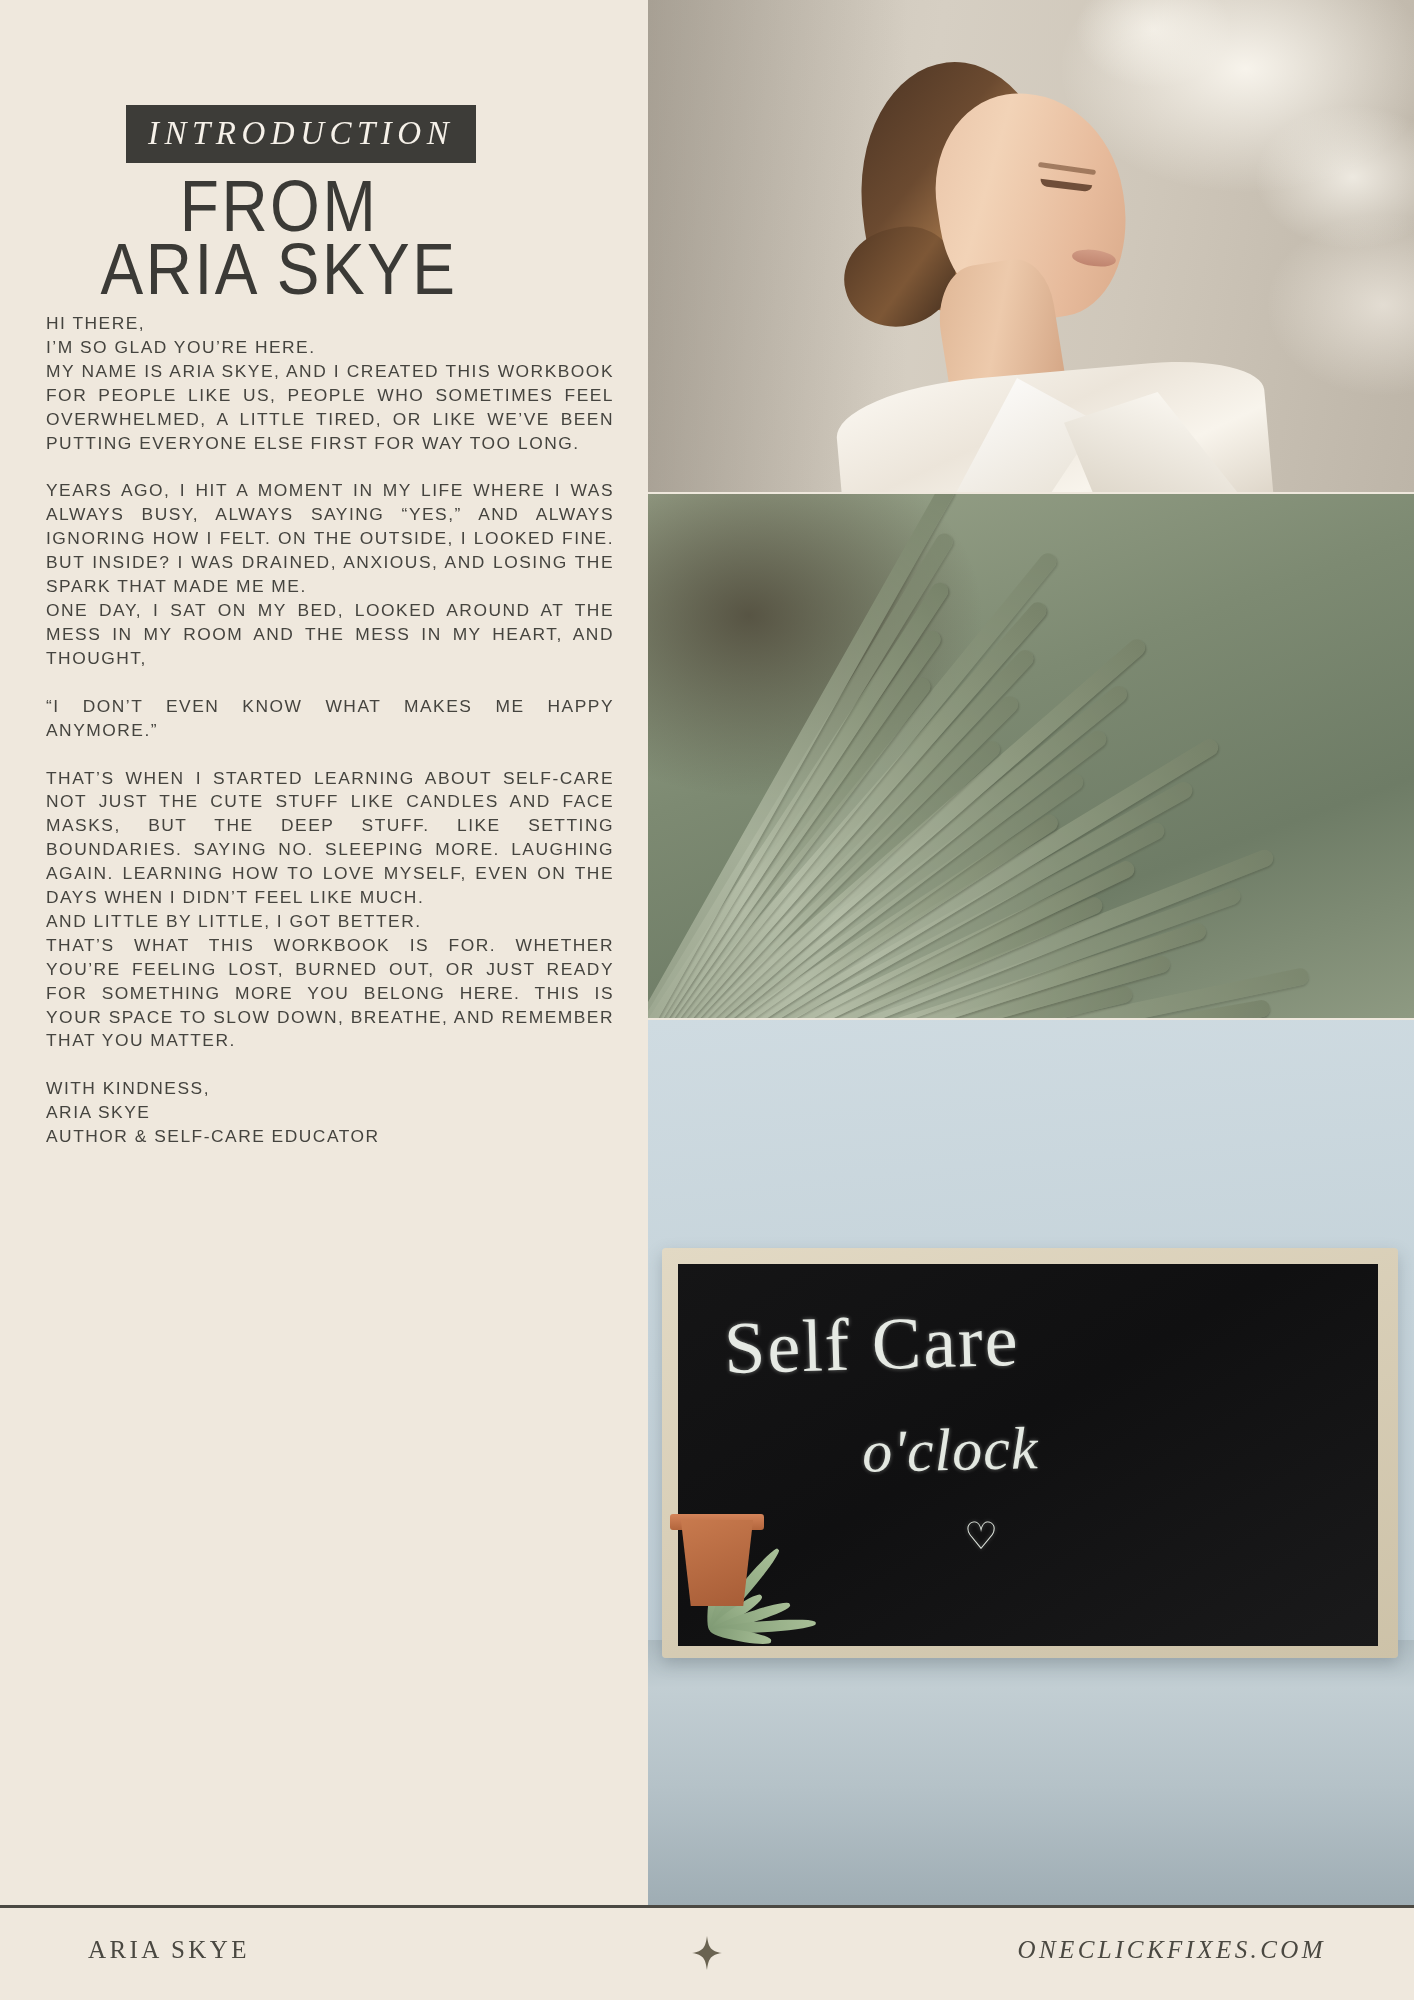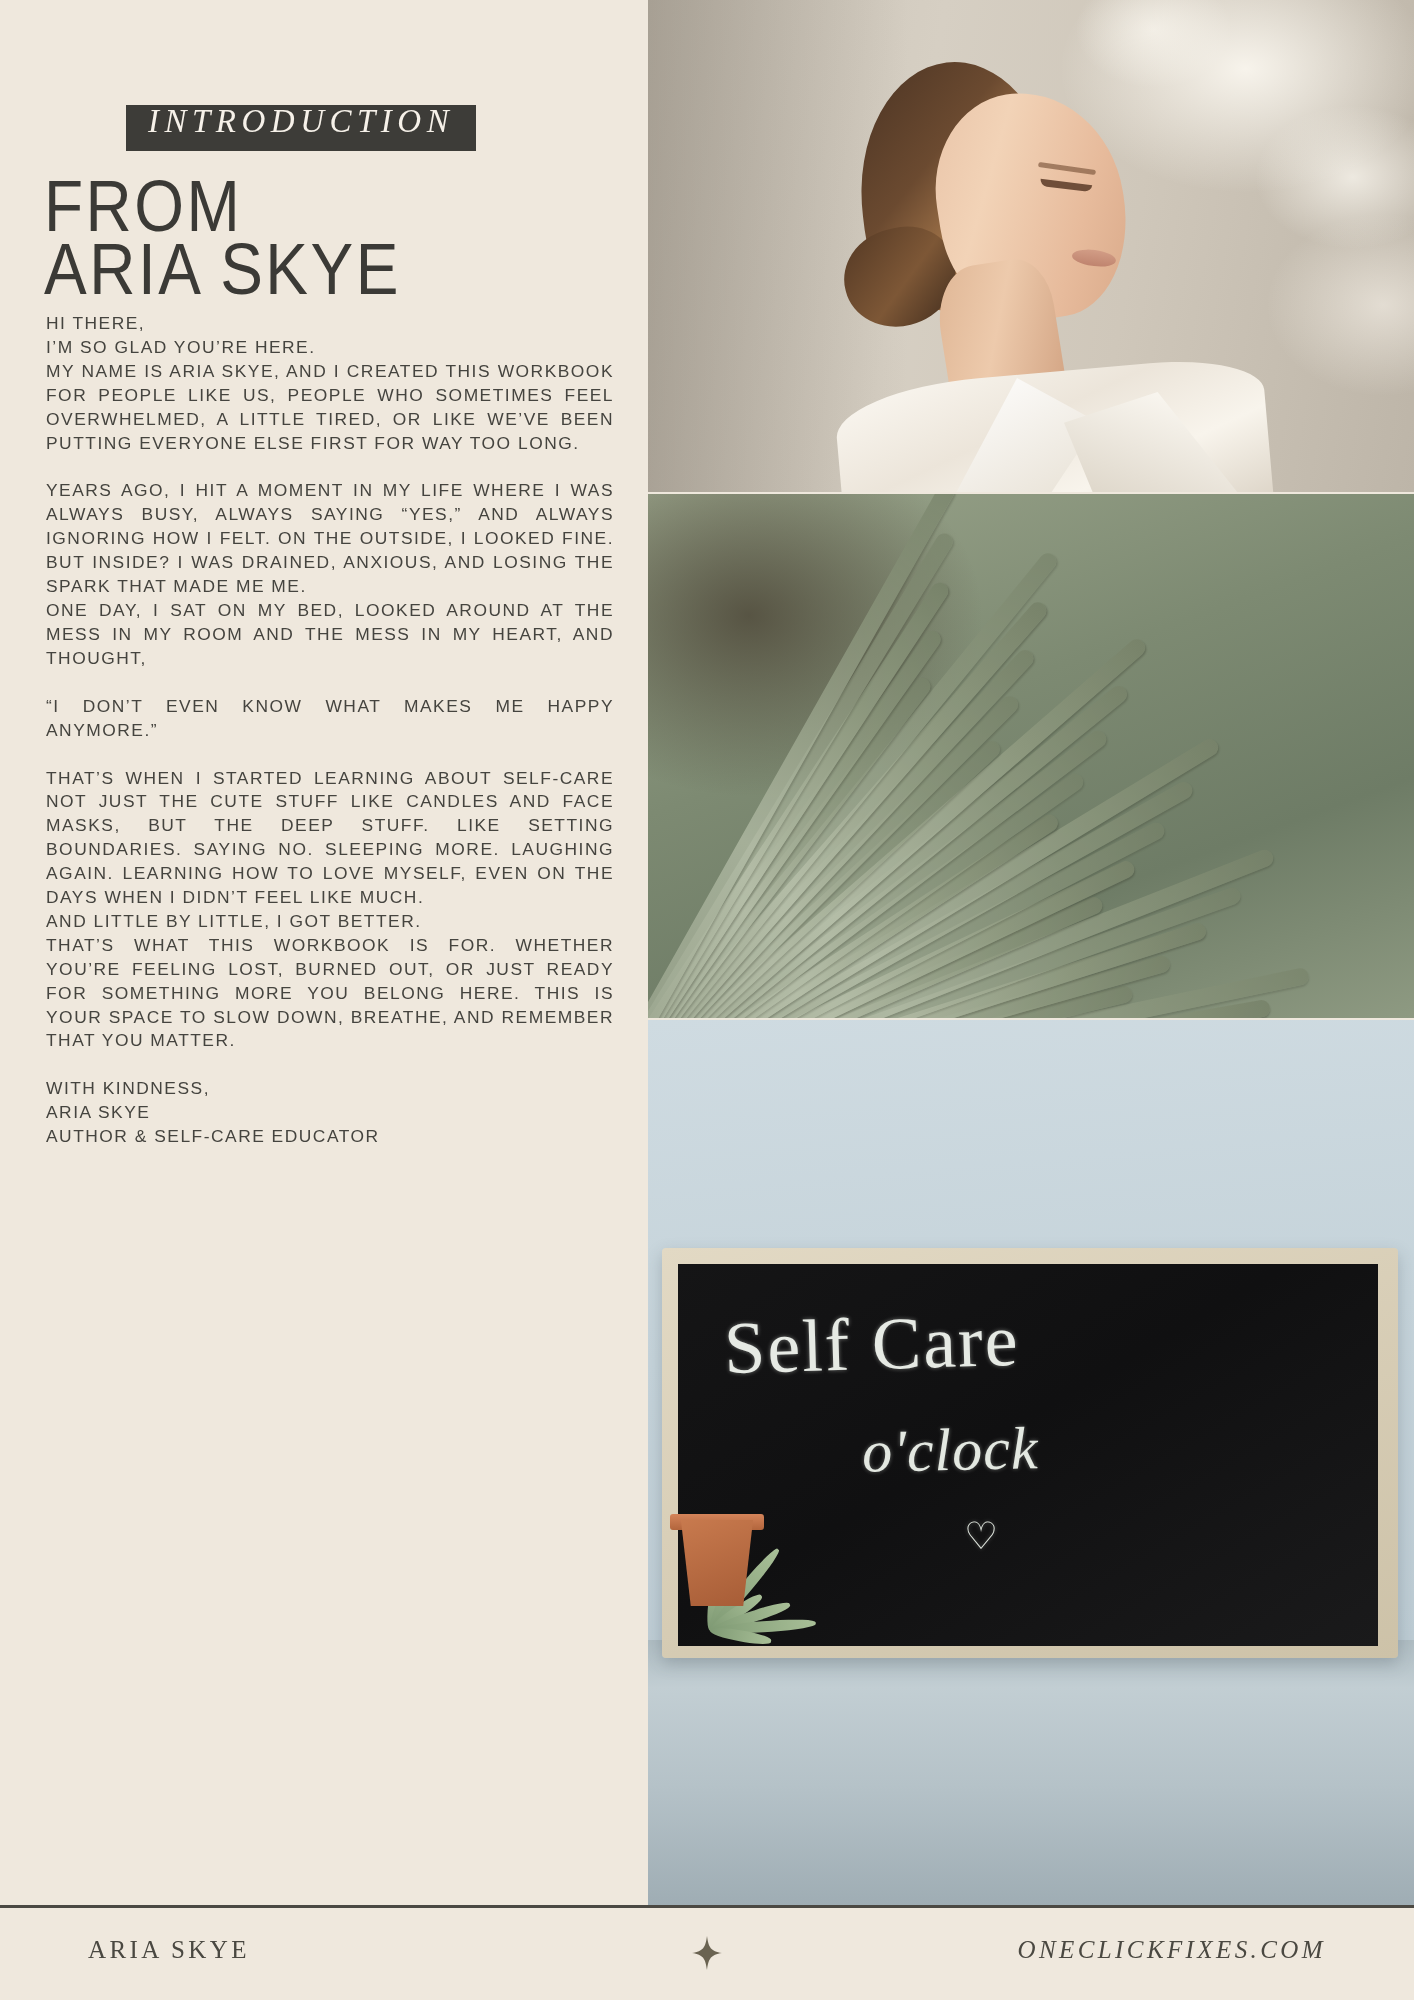--- a/index.html
+++ b/index.html
@@ -22,30 +22,30 @@
   }
 
   .eyebrow-wrap { position:absolute; left:126px; top:105px; }
   .eyebrow {
     background:#3d3c38;
     color:#f6f1e9;
     font-family:"Liberation Serif", serif;
     font-style:italic;
     font-size:33px;
     letter-spacing:5.5px;
-    padding:0 22px 13px 22px;
+    padding:12px 22px 13px 22px;
     line-height:1;
     display:block;
     white-space:nowrap;
   }
 
   .title-block {
     position:absolute; left:44px; top:172px;
     width:470px;
-    text-align:left;
+    text-align:center;
   }
   .title-line {
     font-family:"Liberation Sans", sans-serif;
     font-weight:300;
     font-size:64px;
     line-height:0.99;
     letter-spacing:2.5px;
     color:#3b3a36;
     display:block;
     transform:scaleY(1.12);

